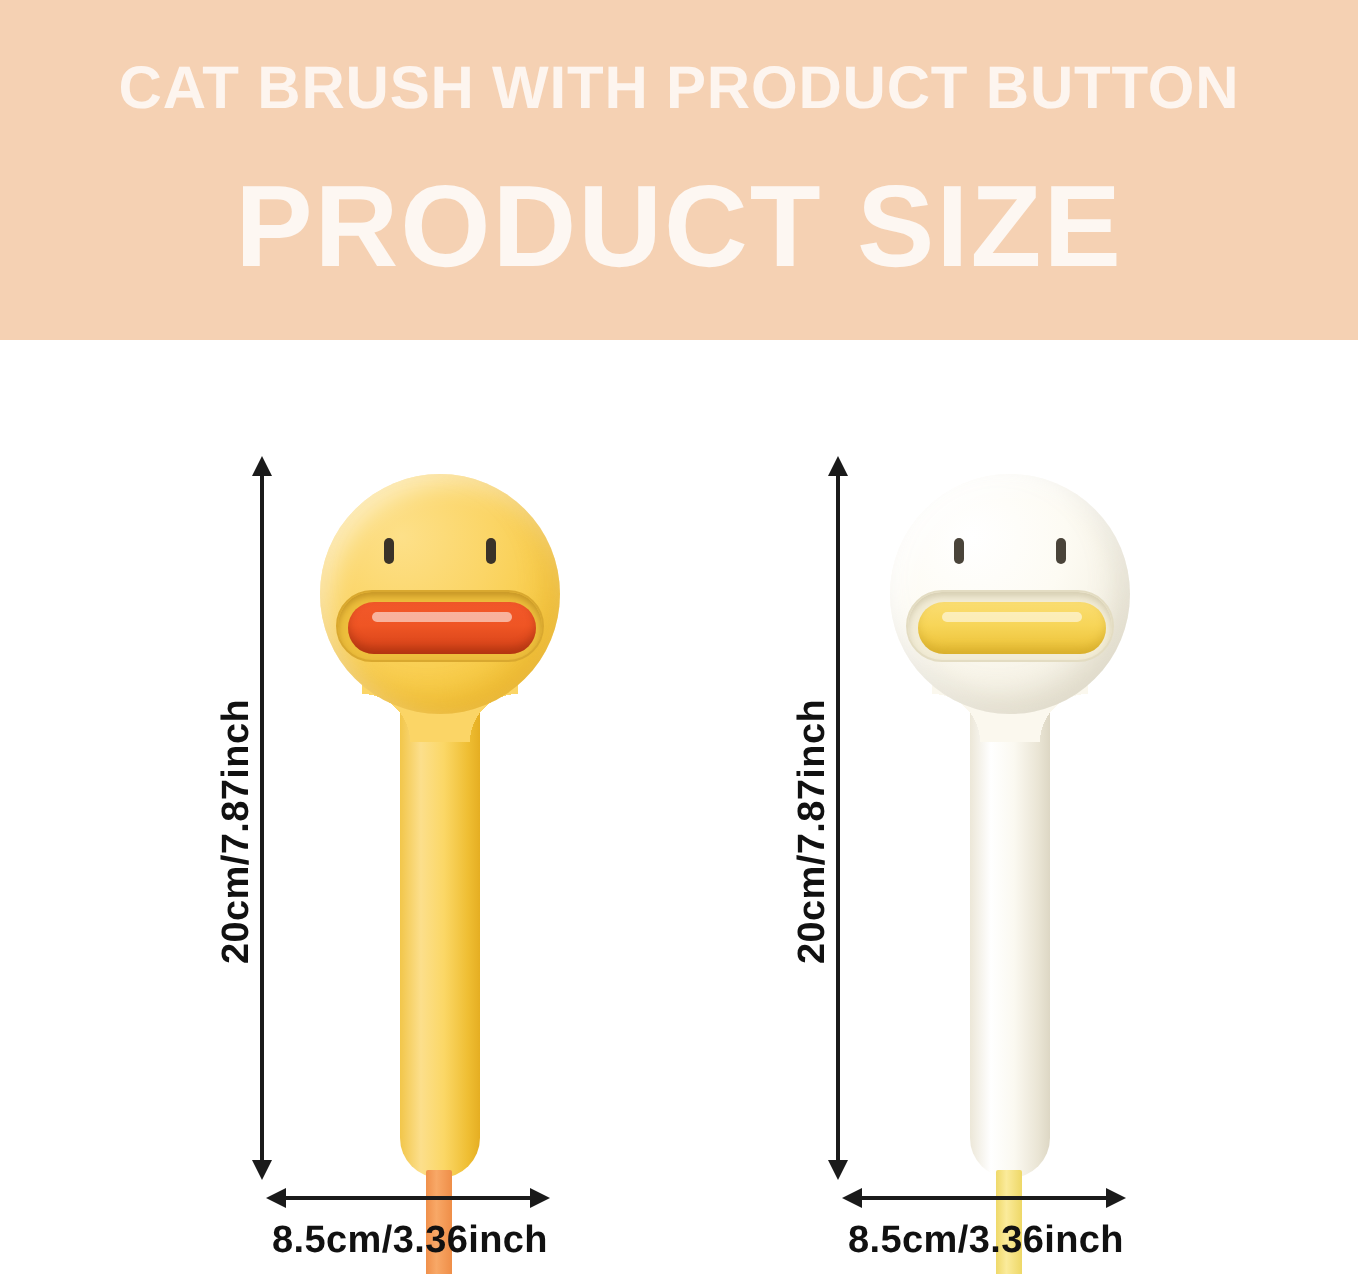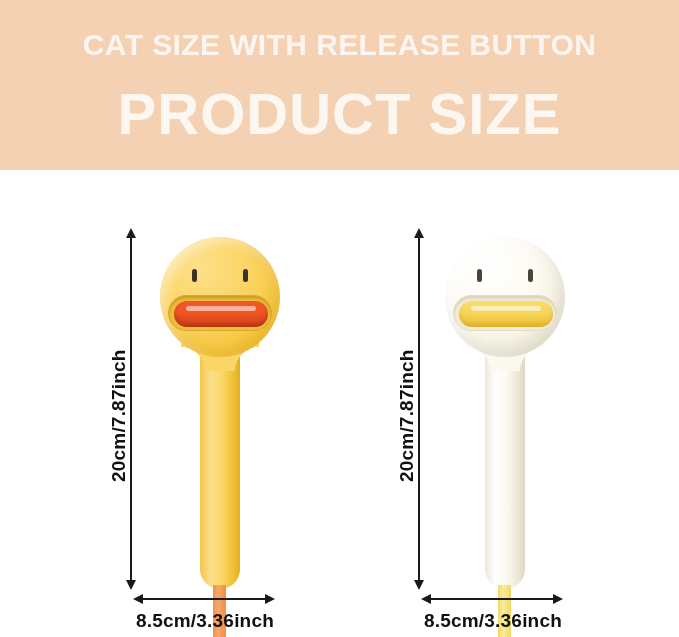--- a/index.html
+++ b/index.html
@@ -232,21 +232,21 @@
     font-size: 19px;
     font-weight: bold;
     white-space: nowrap;
     letter-spacing: 0.2px;
   }
 </style>
 </head>
 <body>
 
 <div id="header-banner">
-  <div id="banner-title-line1">CAT SIZE WITH RELEASE BUTTON</div>
+  <div id="banner-title-line1">CAT BRUSH WITH PRODUCT BUTTON</div>
   <div id="banner-title-line2">PRODUCT SIZE</div>
 </div>
 
 <div id="product-area">
 
   <div id="product-group-yellow" class="product-group">
 
     <div class="dim-arrow-up" style="left:126px; top:58px;"></div>
     <div class="dim-vline" style="left:130px; top:66px; height:346px;"></div>
     <div class="dim-arrow-down" style="left:126px; top:410px;"></div>

